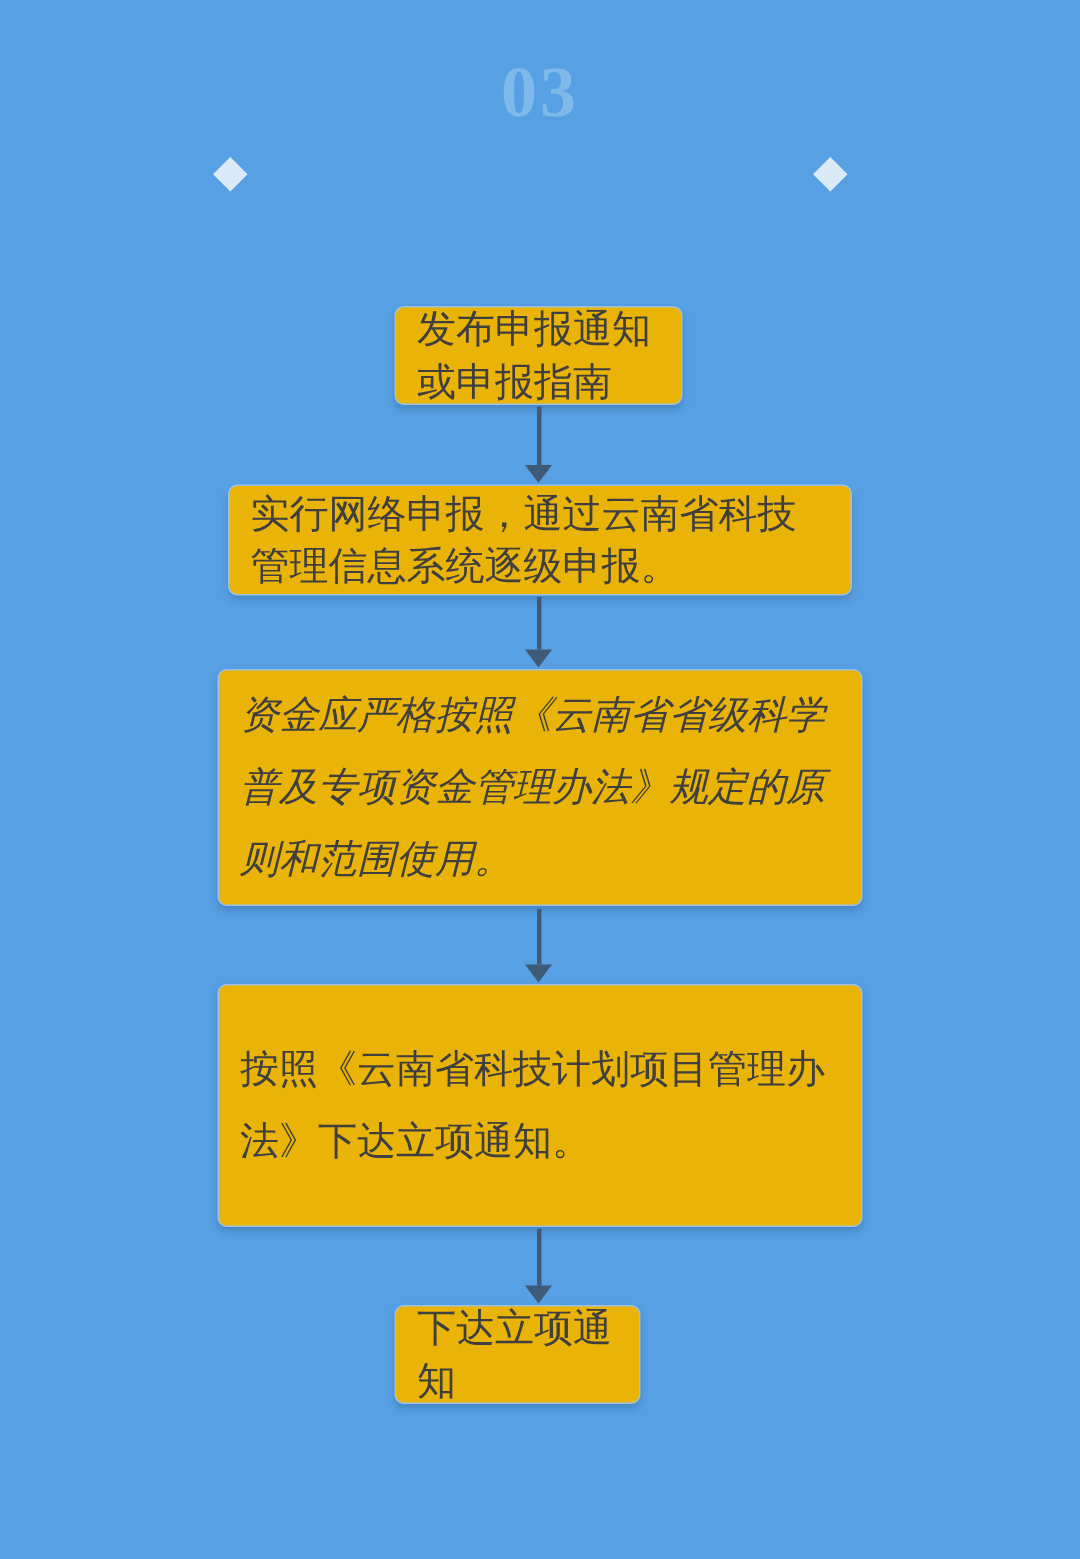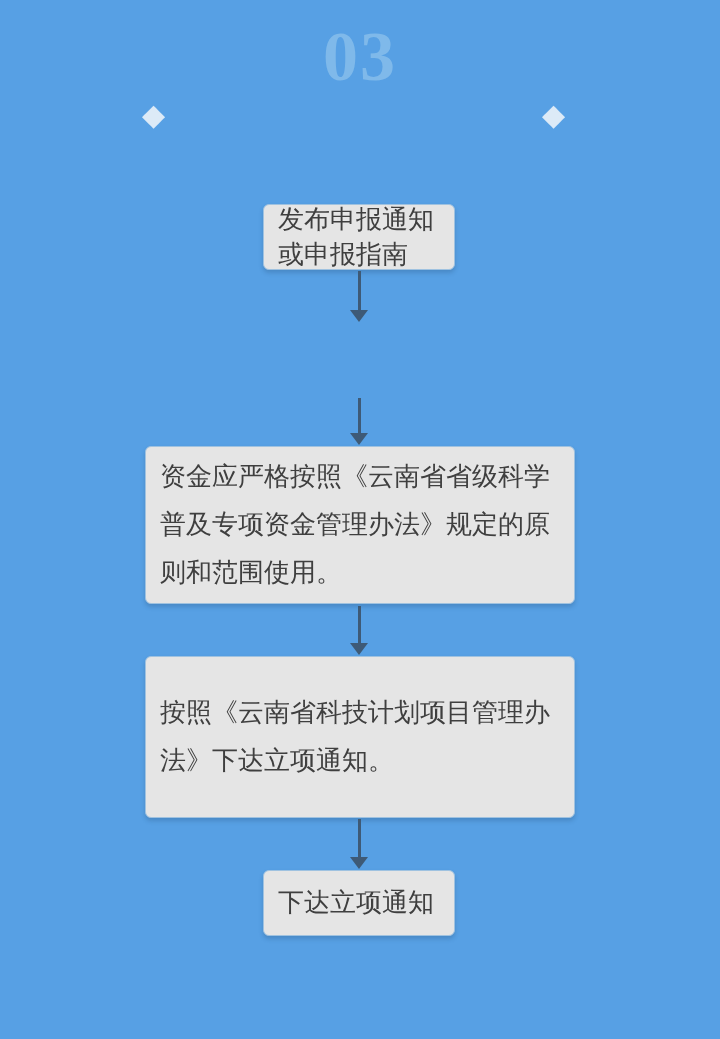--- a/index.html
+++ b/index.html
@@ -11,25 +11,25 @@
     width: 720px;
     height: 1039px;
     background: #57A0E4;
     overflow: hidden;
     font-family: "Liberation Serif", "DejaVu Serif", serif;
   }
 
   
   .step-number {
     position: absolute;
-    top: 22px;
+    top: 38px;
     left: 0;
     width: 100%;
     text-align: center;
-    font-size: 70px;
+    font-size: 48px;
     font-weight: bold;
     color: #7FB9EA;
     line-height: 1;
     letter-spacing: 2px;
   }
   .page-title {
     position: absolute;
     top: 88px;
     left: 0;
     width: 100%;
@@ -48,38 +48,38 @@
     color: #DCEAF7;
     line-height: 1;
   }
   .diamond.left  { left: 142px; }
   .diamond.right { left: 542px; }
 
   
   .flow-box {
     position: absolute;
     box-sizing: border-box;
-    background: #e5e5e5;
+    background: #eab308;
     border: 1px solid #9FC2E0;
     border-radius: 6px;
     box-shadow: 0 3px 4px rgba(30, 70, 110, 0.25);
     color: #3F3F3F;
     font-size: 26px;
     display: flex;
     align-items: center;
     padding: 8px 14px;
     text-align: left;
   }
   .flow-box .box-text { width: 100%; }
 
   .box-1 { left: 263px; top: 204px; width: 192px; height: 66px; line-height: 1.35; }
   .box-2 { left: 152px; top: 323px; width: 416px; height: 74px; line-height: 1.35; }
-  .box-3 { left: 145px; top: 446px; width: 430px; height: 158px; line-height: 1.85; }
+  .box-3 { left: 145px; top: 446px; width: 430px; height: 158px; line-height: 1.85; font-style: italic; }
   .box-4 { left: 145px; top: 656px; width: 430px; height: 162px; line-height: 1.85; }
-  .box-5 { left: 263px; top: 870px; width: 192px; height: 66px; line-height: 1.35; }
+  .box-5 { left: 263px; top: 870px; width: 164px; height: 66px; line-height: 1.35; }
 
   
   .arrow {
     position: absolute;
     left: 350px;
     width: 18px;
     display: flex;
     flex-direction: column;
     align-items: center;
   }
@@ -114,20 +114,23 @@
 
   <div class="flow-box box-1">
     <span class="box-text">发布申报通知或申报指南</span>
   </div>
 
   <div class="arrow arrow-1">
     <span class="shaft"></span>
     <span class="head"></span>
   </div>
 
+  <div class="flow-box box-2">
+    <span class="box-text">实行网络申报，通过云南省科技管理信息系统逐级申报。</span>
+  </div>
 
   <div class="arrow arrow-2">
     <span class="shaft"></span>
     <span class="head"></span>
   </div>
 
   <div class="flow-box box-3">
     <span class="box-text">资金应严格按照《云南省省级科学普及专项资金管理办法》规定的原则和范围使用。</span>
   </div>
 

